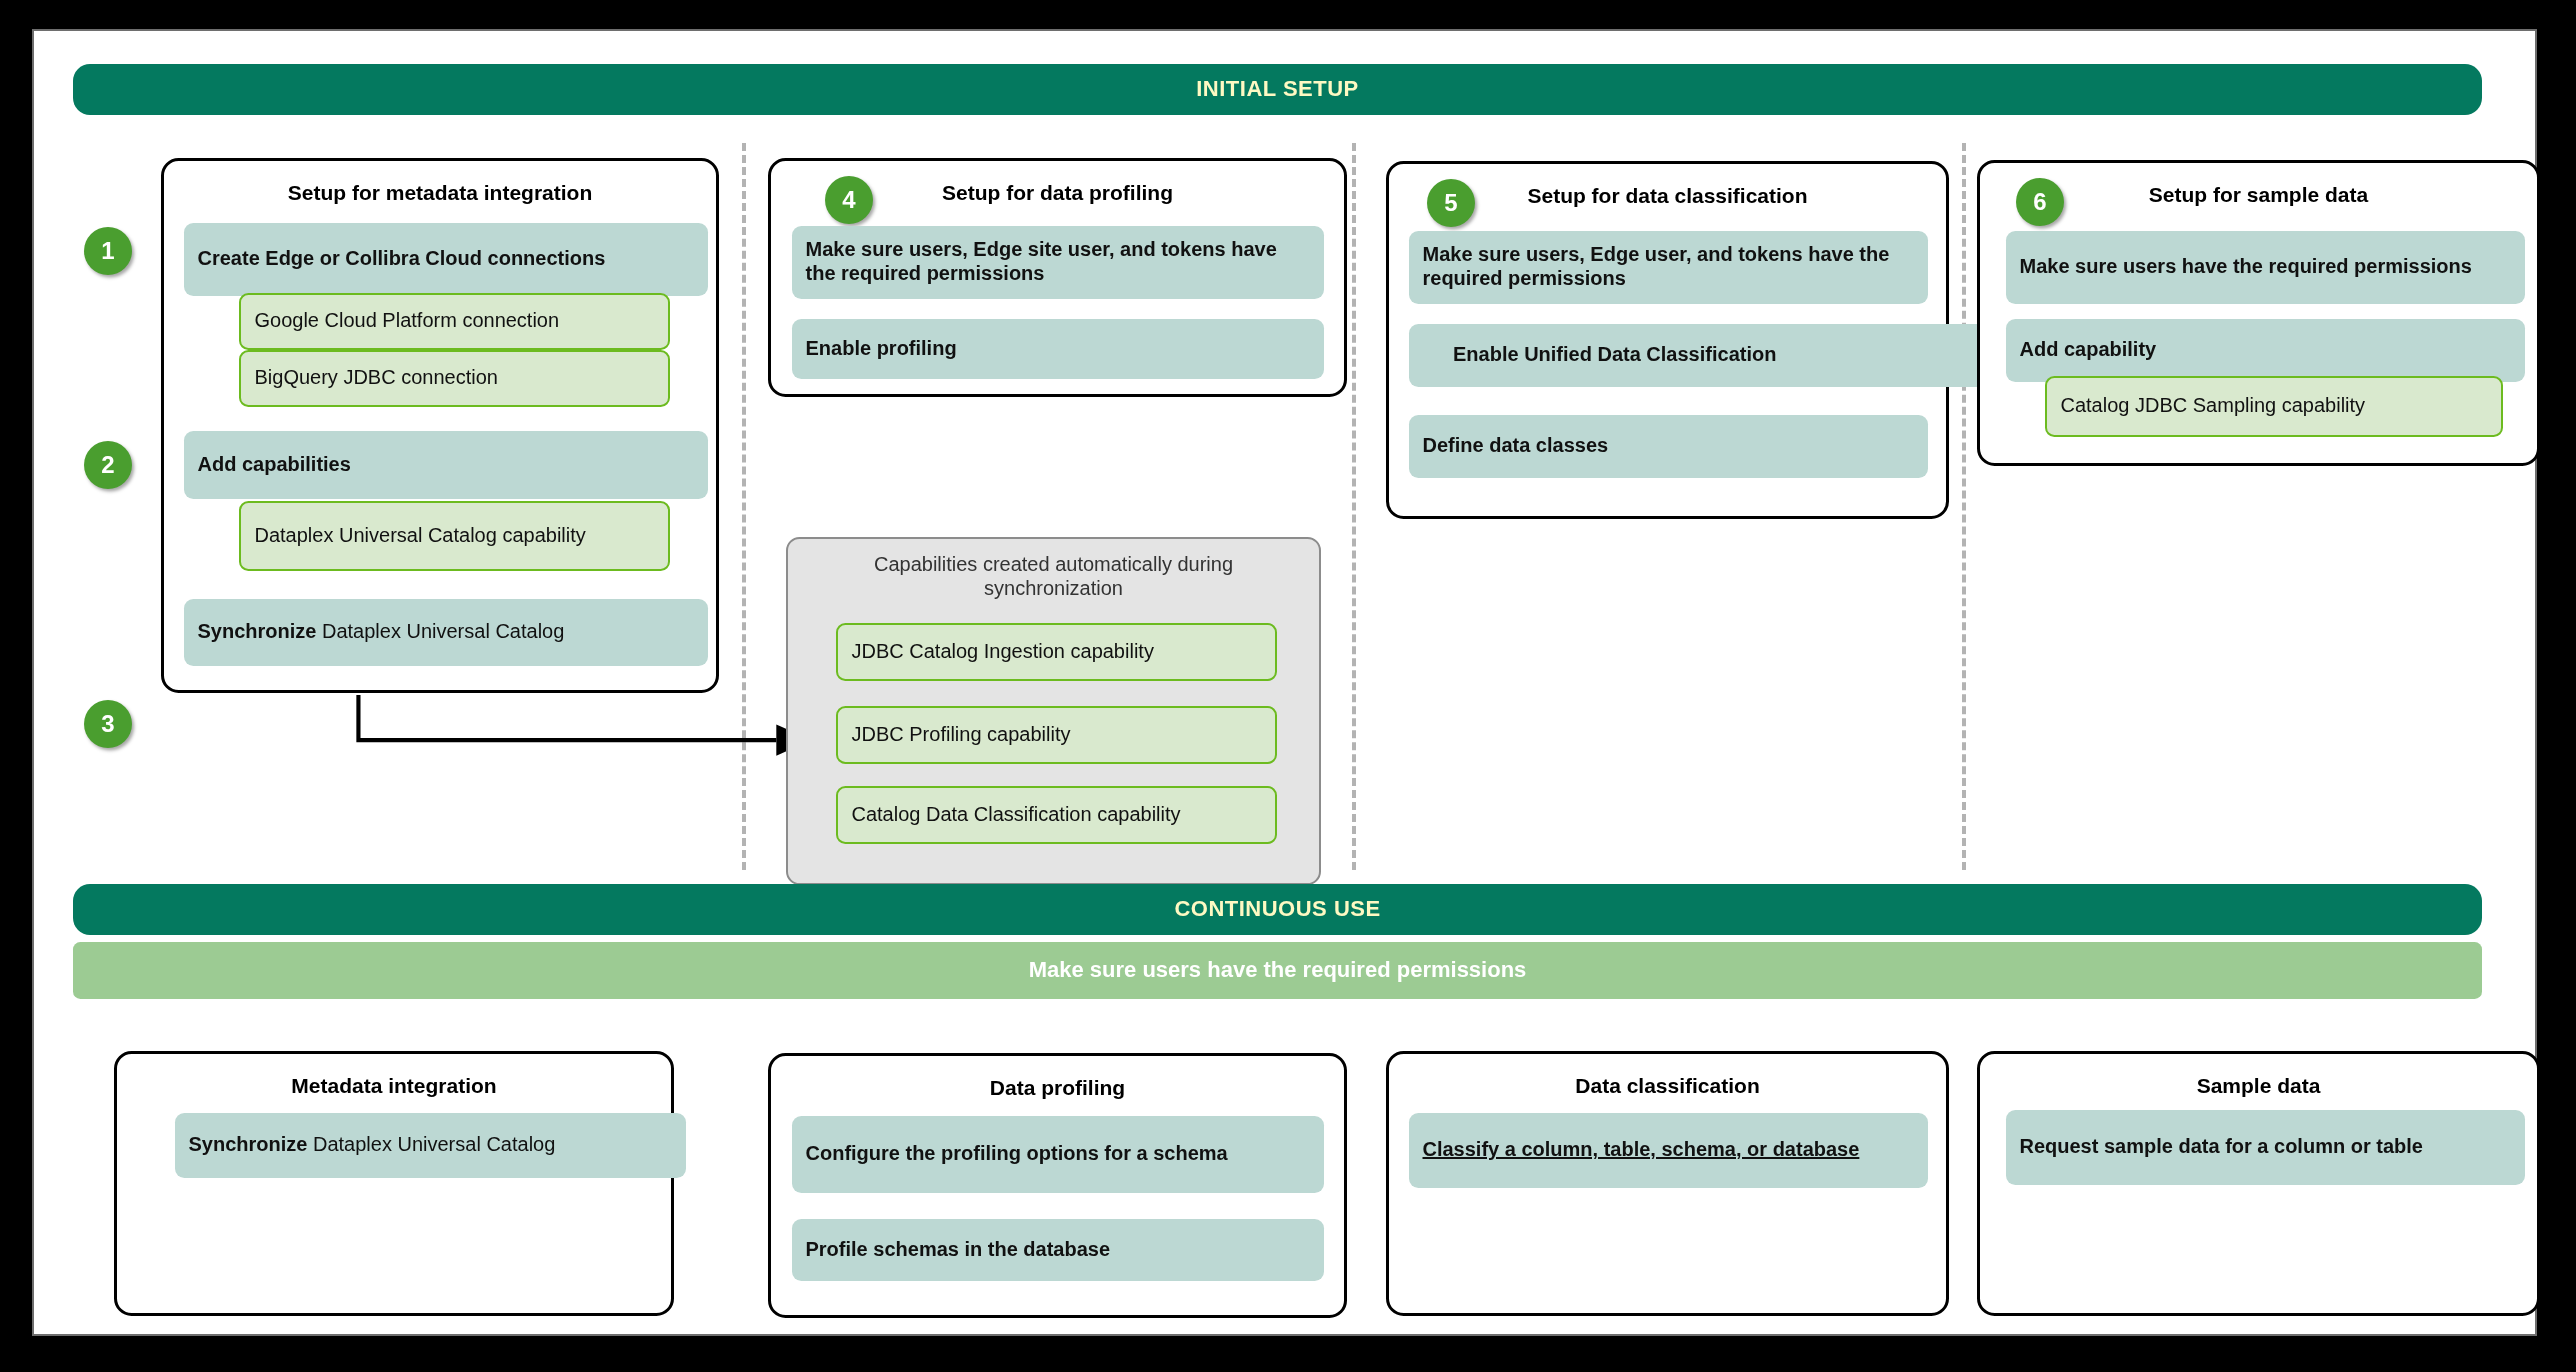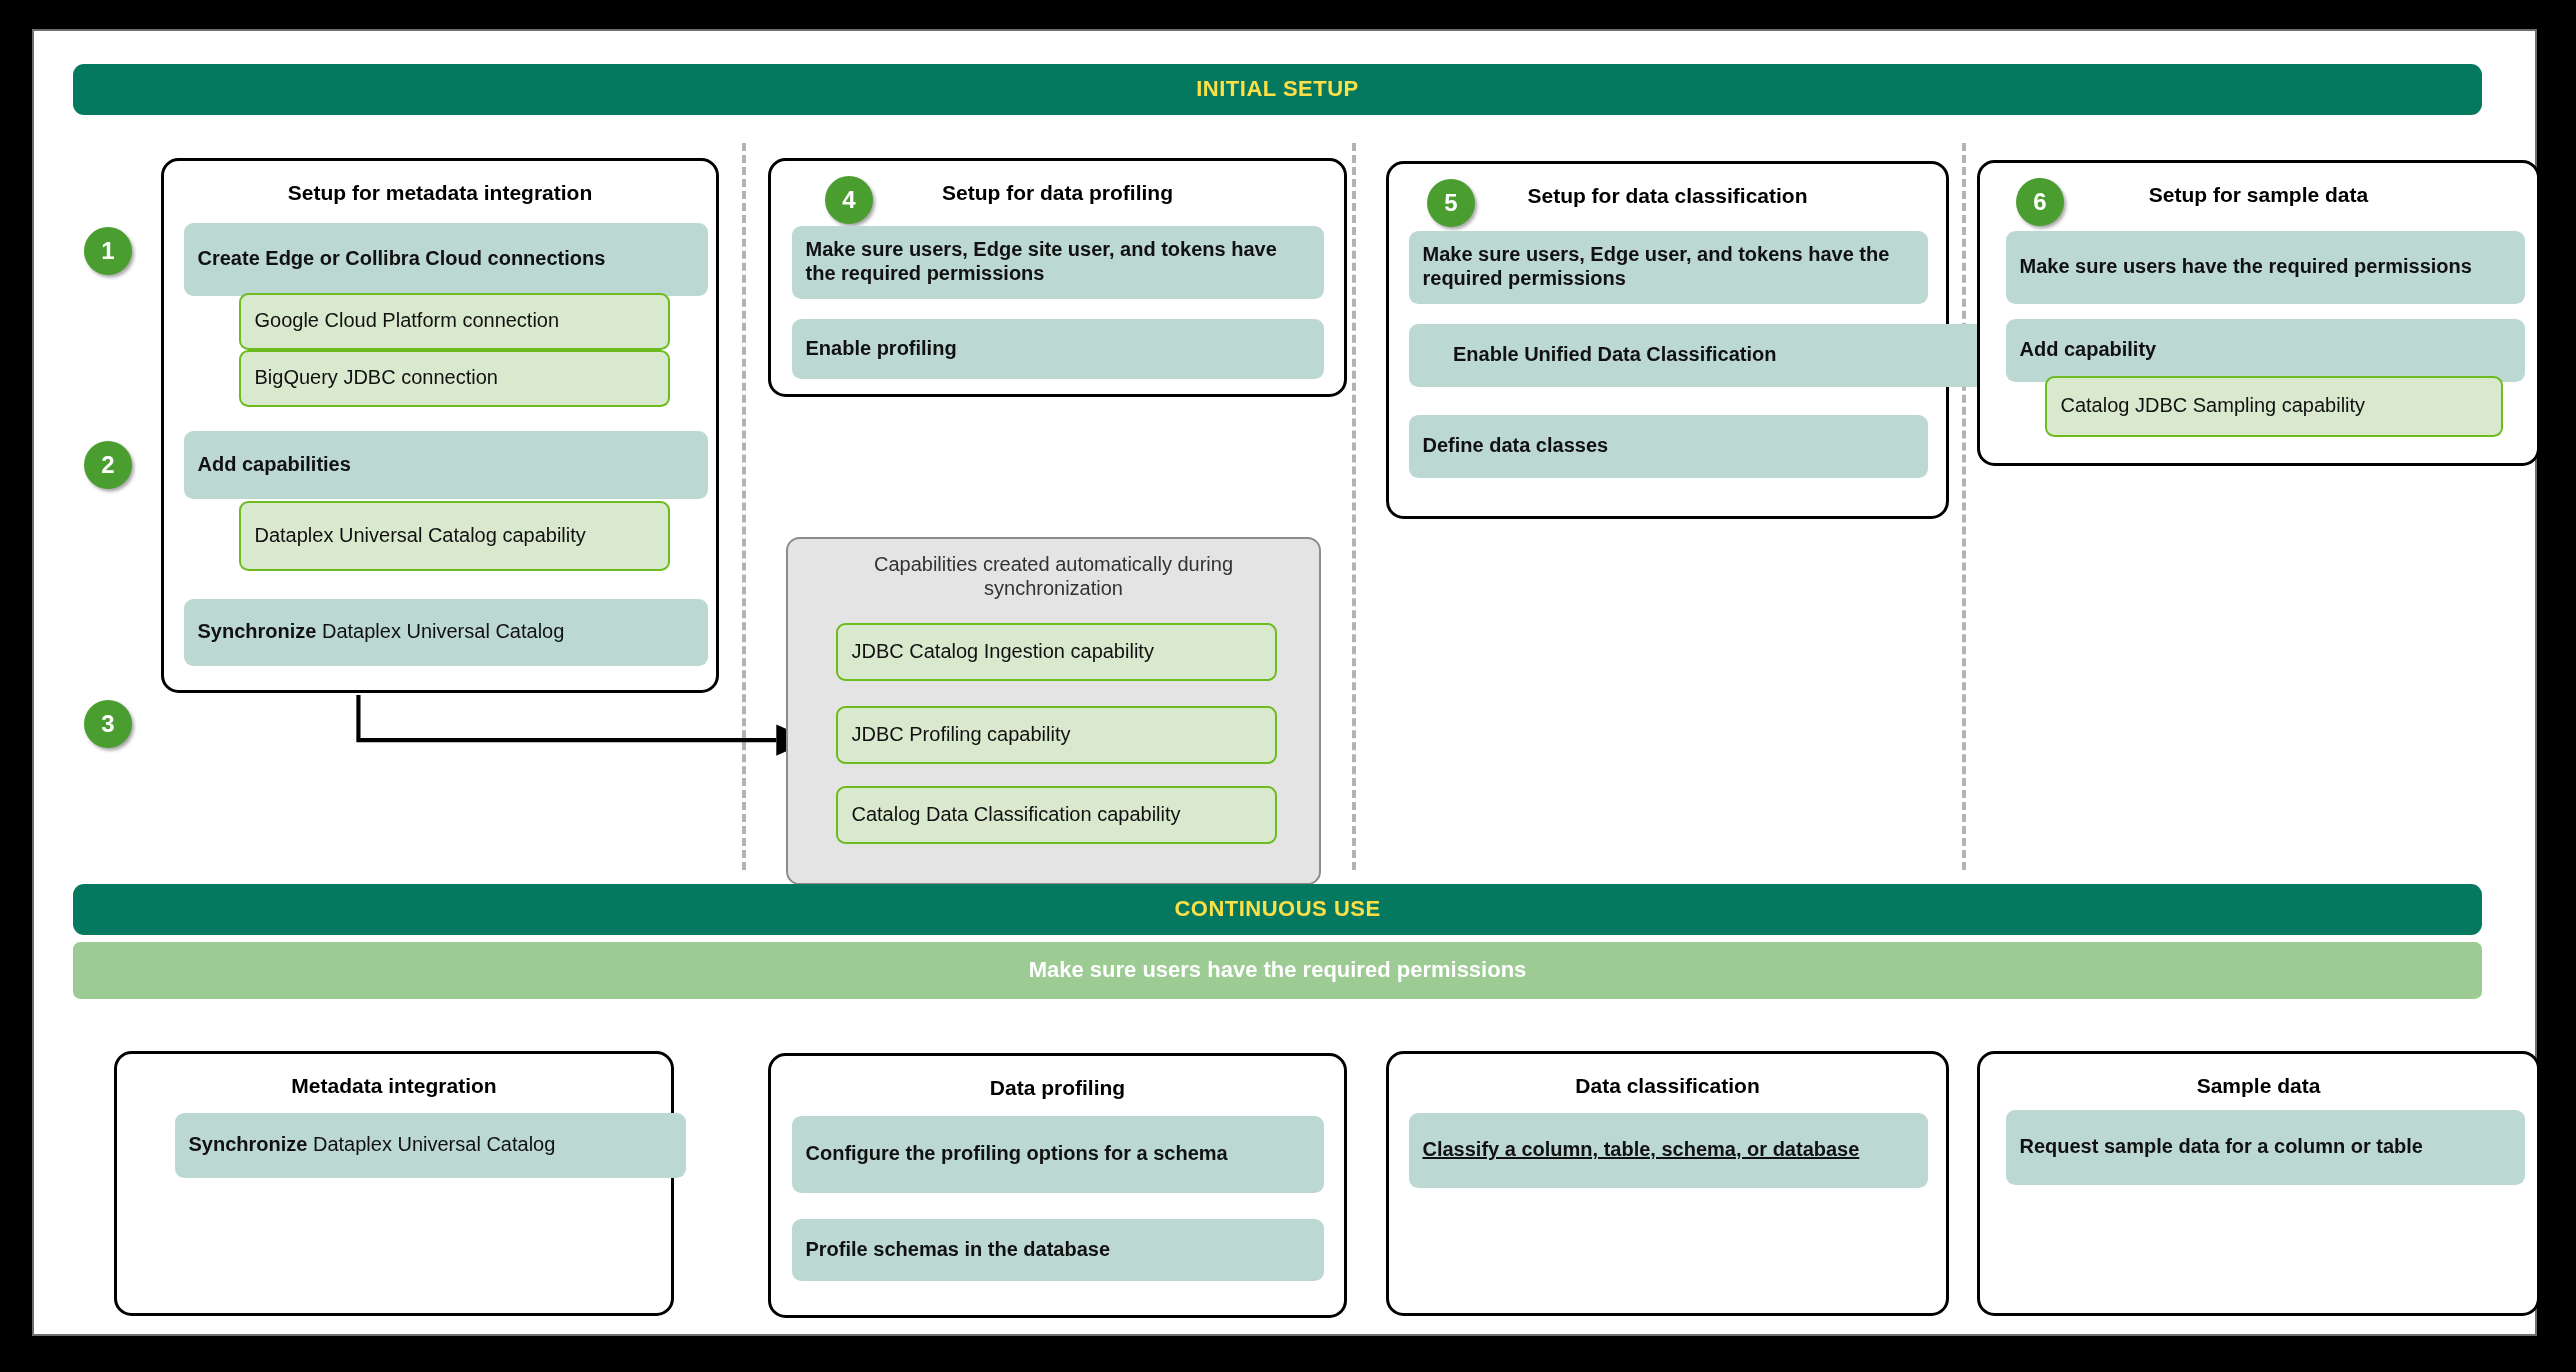--- a/index.html
+++ b/index.html
@@ -16,22 +16,22 @@
     background:#ffffff;
     border:2.6px solid #6e6e6e;
     box-sizing:border-box;
   }
   #canvas{position:relative;width:100%;height:100%;}
 
   
   .banner{
     position:absolute;
     background:#04795f;
-    color:#fde047;
-    border-radius:11px;
+    color:#fef9c3;
+    border-radius:17px;
     display:flex;align-items:center;justify-content:center;
     font-weight:bold;
     letter-spacing:0.5px;
   }
   #banner-initial{left:39px;top:33px;width:2409px;height:51px;font-size:22px;}
   #banner-continuous{left:39px;top:853px;width:2409px;height:51px;font-size:22px;}
   #band-permissions{
     position:absolute;left:39px;top:911px;width:2409px;height:57px;
     background:#9ccb93;color:#ffffff;border-radius:7.3px;
     display:flex;align-items:center;justify-content:center;

